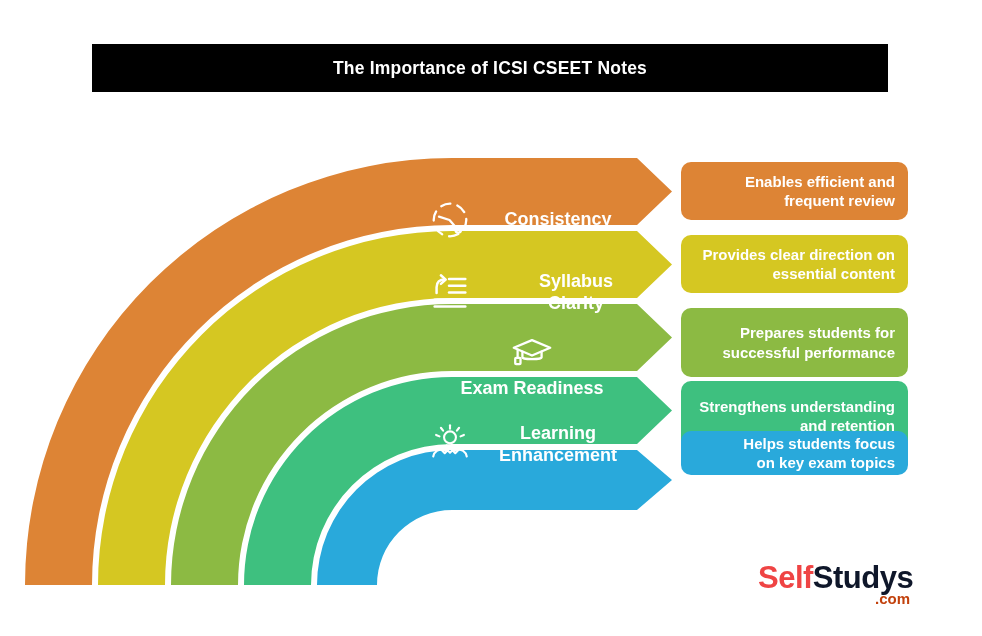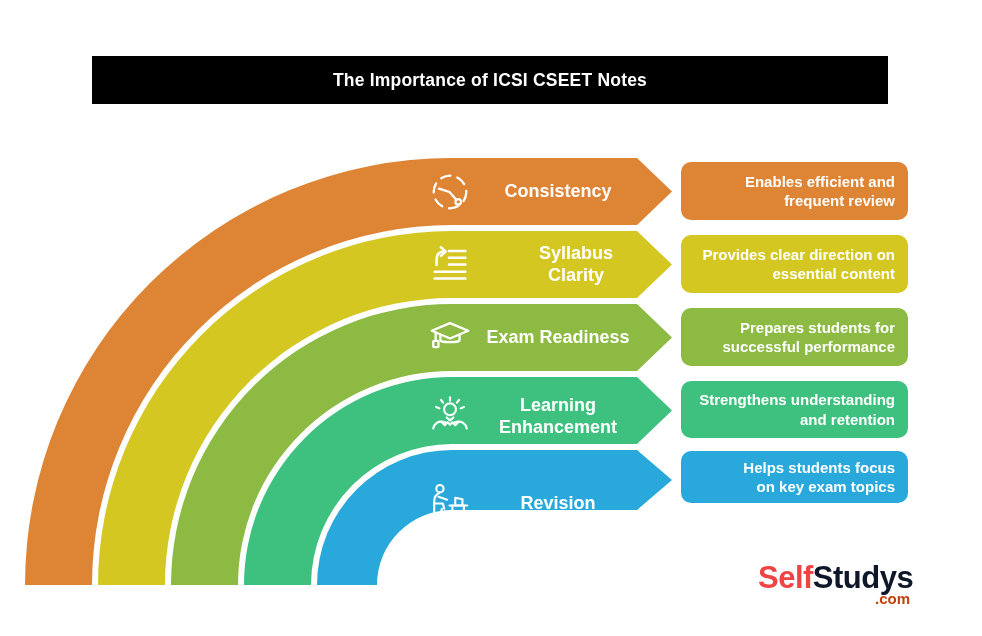--- a/index.html
+++ b/index.html
@@ -1,26 +1,26 @@
 <!DOCTYPE html>
 <html><head>
 <meta charset="utf-8">
 <style>
   * { margin:0; padding:0; box-sizing:border-box; }
   html,body { width:982px; height:636px; }
   body { font-family:"Liberation Sans", sans-serif; background:#ffffff; }
   .canvas { position:relative; width:982px; height:636px; background:#ffffff; overflow:hidden; }
 
   .title-bar { position:absolute; left:92px; top:44px; width:796px; height:48px;
-               display:flex; align-items:center; justify-content:center; background:#000;margin-top:12px; }
+               display:flex; align-items:center; justify-content:center; background:#000; }
   .title-bar h1 { color:#fff; font-size:17.5px; font-weight:700; letter-spacing:.2px; }
 
   .rainbow { position:absolute; left:0; top:0; width:982px; height:636px; }
 
-  .band-row { position:absolute; left:424px; width:216px; display:flex; align-items:center; color:#fff; }
+  .band-row { position:absolute; left:424px; width:216px; display:flex; align-items:center; color:#fff;margin-top:28px; }
   .band-icon { width:52px; display:flex; justify-content:center; align-items:center; }
   .band-icon svg { width:46px; height:46px; }
   .band-label { flex:1; text-align:center; font-size:18px; font-weight:700; line-height:1.22; }
 
   .desc-box { position:absolute; left:681px; width:227px; border-radius:10px;
               display:flex; align-items:center; padding:8px 13px; color:#fff;
               font-size:15px; font-weight:700; line-height:1.3;text-align:right; }
 
   .logo { position:absolute; left:758px; top:560px; width:154px; }
   .logo-main { font-size:31px; font-weight:700; letter-spacing:-0.5px; white-space:nowrap; }
@@ -62,21 +62,21 @@
           <path d="M23 23.5 H40"></path>
         <path d="M8 31 H40"></path>
           <path d="M8 38 H40"></path>
         <path d="M10 24 V18 C10 12.5 13 10 18.5 10"></path>
         <path d="M14.5 5.5 L19.5 10 L14.5 14.5"></path>
       </svg>
     </span>
     <span class="band-label">Syllabus Clarity</span>
   </div>
 
-  <div class="band-row" style="top:304px;height:67px;">
+  <div class="band-row" style="top:304px;height:67px;flex-direction:column;">
     <span class="band-icon">
       <svg viewBox="0 0 48 48" fill="none" stroke="#fff" stroke-width="2.4" stroke-linecap="round" stroke-linejoin="round">
         <path d="M24 8.5 L43 16.5 L24 24.5 L5 16.5 Z"></path>
         <path d="M14 20.5 V26.5 C14 29 34 29 34 26.5 V20.5"></path>
         <path d="M9 18.5 V27"></path>
         <rect x="6.5" y="27" width="5.5" height="6.5" rx="1"></rect>
       </svg>
     </span>
     <span class="band-label">Exam Readiness</span>
   </div>
@@ -117,27 +117,27 @@
     </span>
     <span class="band-label">Revision</span>
   </div>
 
   <div class="desc-box" style="top: 162px; height: 58px; background-color: rgb(221, 132, 53);">
     <span>Enables efficient and frequent review</span>
   </div>
   <div class="desc-box" style="top: 235px; height: 58px; background-color: rgb(213, 199, 34);">
     <span>Provides clear direction on essential content</span>
   </div>
-  <div class="desc-box" style="top: 308px; height: 58px; background-color: rgb(140, 186, 67);">
+  <div class="desc-box" style="top: 308px; height: 69px; background-color: rgb(140, 186, 67);">
     <span>Prepares students for successful performance</span>
   </div>
-  <div class="desc-box" style="top: 381px; height: 57px; background-color: rgb(62, 192, 127);">
+  <div class="desc-box" style="top: 381px; height: 70px; background-color: rgb(62, 192, 127);">
     <span>Strengthens understanding and retention</span>
   </div>
-  <div class="desc-box" style="top: 451px; height: 52px; background-color: rgb(41, 169, 219); padding-left: 43px;">
+  <div class="desc-box" style="top: 431px; height: 44px; background-color: rgb(41, 169, 219); padding-left: 43px;">
     <span>Helps students focus on key exam topics</span>
   </div>
 
   <div class="logo">
     <div class="logo-main"><span style="color: #ef4444;">Self</span><span style="color: #0f172a;">Studys</span></div>
     <div class="logo-com">.com</div>
   </div>
 
 </div>
 

